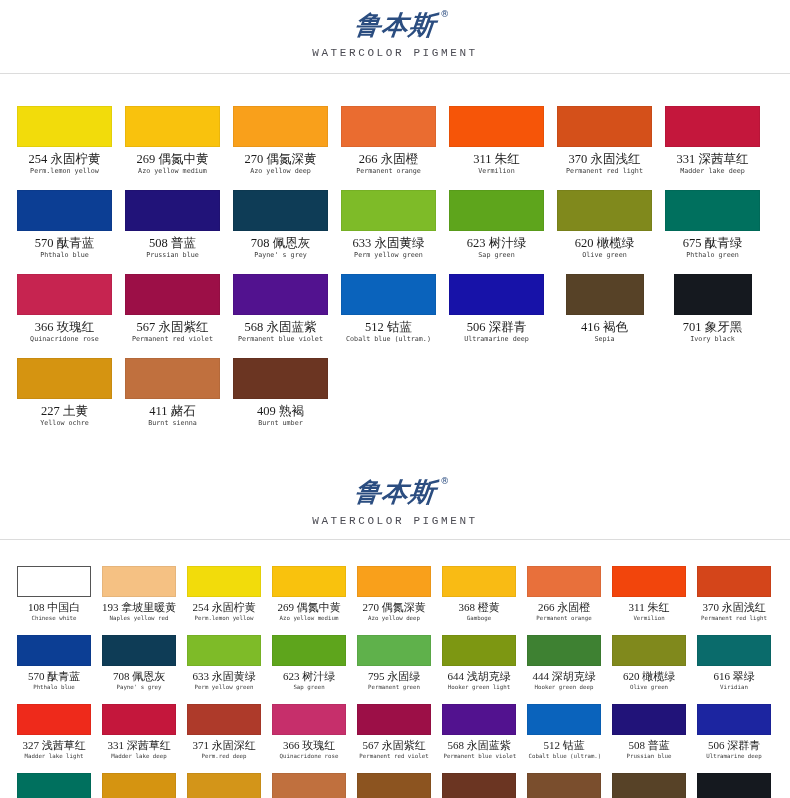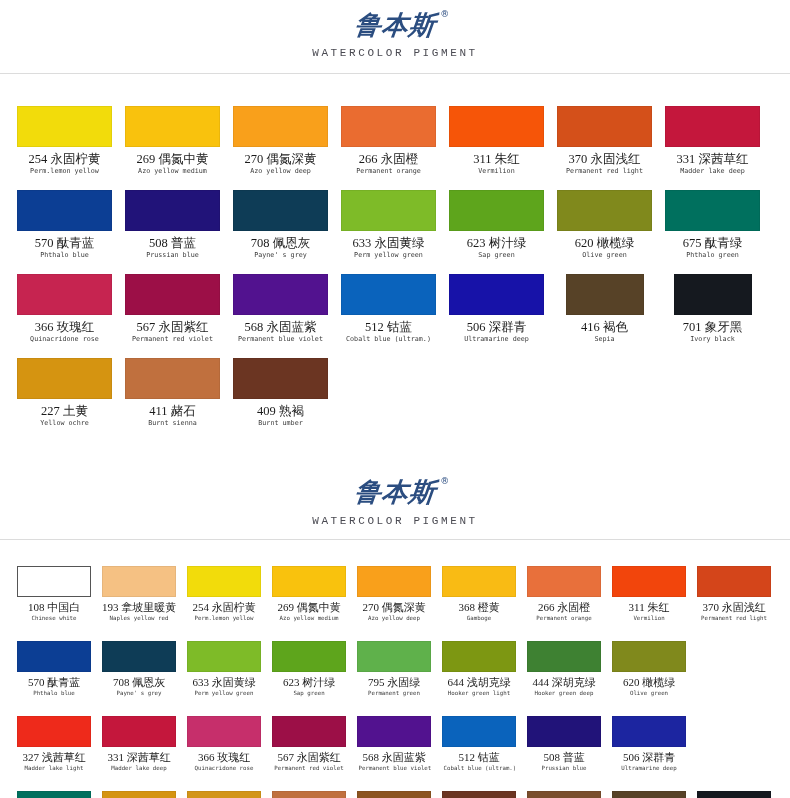--- a/index.html
+++ b/index.html
@@ -80,21 +80,21 @@
   .chartA .cell-pad{padding-bottom:14px;}
 
   
   .chartA .swatch.narrow{width:78px;margin:0 auto;}
 
   
   .chartB .cell{width:74px;margin-right:11px;}
   .chartB .swatch{height:31px;}
   .chartB .cn{font-size:11px;margin-top:4px;line-height:13px;}
   .chartB .en{font-size:6px;margin-top:0px;line-height:8px;}
-  .chartB .cell-pad{padding-bottom:19px;}
+  .chartB .cell-pad{padding-bottom:13px;}
 
   .bordered{border:1px solid #555;}
   .hairline{border:1px solid rgba(0,0,0,.06);}
 
   .spacer-a{height:31px;}
   .brand2{padding-top:6px;}
   .gap-after-rule{height:32px;}
   .gap-after-rule2{height:26px;}
 </style>
 </head>
@@ -339,33 +339,43 @@
         <div class="cell cell-pad">
           <span class="swatch hairline" style="background: rgb(62, 129, 50);"></span>
           <div class="cn">444 深胡克绿</div>
           <div class="en">Hooker green deep</div>
         </div>
         <div class="cell cell-pad">
           <span class="swatch hairline" style="background: rgb(128, 137, 28);"></span>
           <div class="cn">620 橄榄绿</div>
           <div class="en">Olive green</div>
         </div>
+        <div class="cell cell-pad">
+          <span class="swatch hairline" style="background: rgb(10, 107, 107);"></span>
+          <div class="cn">616 翠绿</div>
+          <div class="en">Viridian</div>
+        </div>
       </div>
       <div class="row">
         <div class="cell cell-pad">
           <span class="swatch hairline" style="background: rgb(238, 42, 27);"></span>
           <div class="cn">327 浅茜草红</div>
           <div class="en">Madder lake light</div>
         </div>
         <div class="cell cell-pad">
           <span class="swatch hairline" style="background: rgb(196, 23, 60);"></span>
           <div class="cn">331 深茜草红</div>
           <div class="en">Madder lake deep</div>
         </div>
         <div class="cell cell-pad">
+          <span class="swatch hairline" style="background: rgb(174, 58, 42);"></span>
+          <div class="cn">371 永固深红</div>
+          <div class="en">Perm.red deep</div>
+        </div>
+        <div class="cell cell-pad">
           <span class="swatch hairline" style="background: rgb(198, 47, 107);"></span>
           <div class="cn">366 玫瑰红</div>
           <div class="en">Quinacridone rose</div>
         </div>
         <div class="cell cell-pad">
           <span class="swatch hairline" style="background: rgb(156, 15, 71);"></span>
           <div class="cn">567 永固紫红</div>
           <div class="en">Permanent red violet</div>
         </div>
         <div class="cell cell-pad">

